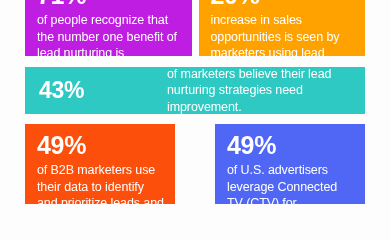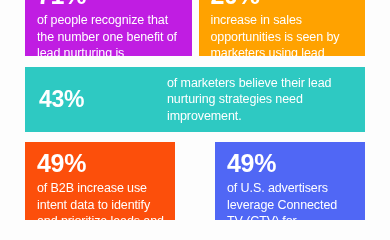--- a/index.html
+++ b/index.html
@@ -28,21 +28,21 @@
   .row {
     display: flex;
     gap: 7px;
     overflow: hidden;
   }
   .row-top {
     height: 82px;          
     margin-top: -26px;     
   }
   .row-mid {
-    height: 65px;
+    height: 47px;
     margin-top: 11px;
   }
   .row-bottom {
     height: 80px;          
     margin-top: 10px;
     gap: 40px;
   }
 
   
   .card {
@@ -119,21 +119,21 @@
       <p class="stat">43%</p>
       <p class="desc">of marketers believe their lead nurturing strategies need improvement.</p>
     </div>
 
   </div>
 
   <div class="row row-bottom">
 
     <div class="card c-orange">
       <p class="stat">49%</p>
-      <p class="desc">of B2B increase use intent data to identify and prioritize leads and</p>
+      <p class="desc">of B2B marketers use their data to identify and prioritize leads and</p>
     </div>
 
     <div class="card c-blue">
       <p class="stat">49%</p>
       <p class="desc">of U.S. advertisers leverage Connected TV (CTV) for</p>
     </div>
 
   </div>
 
 </div>

